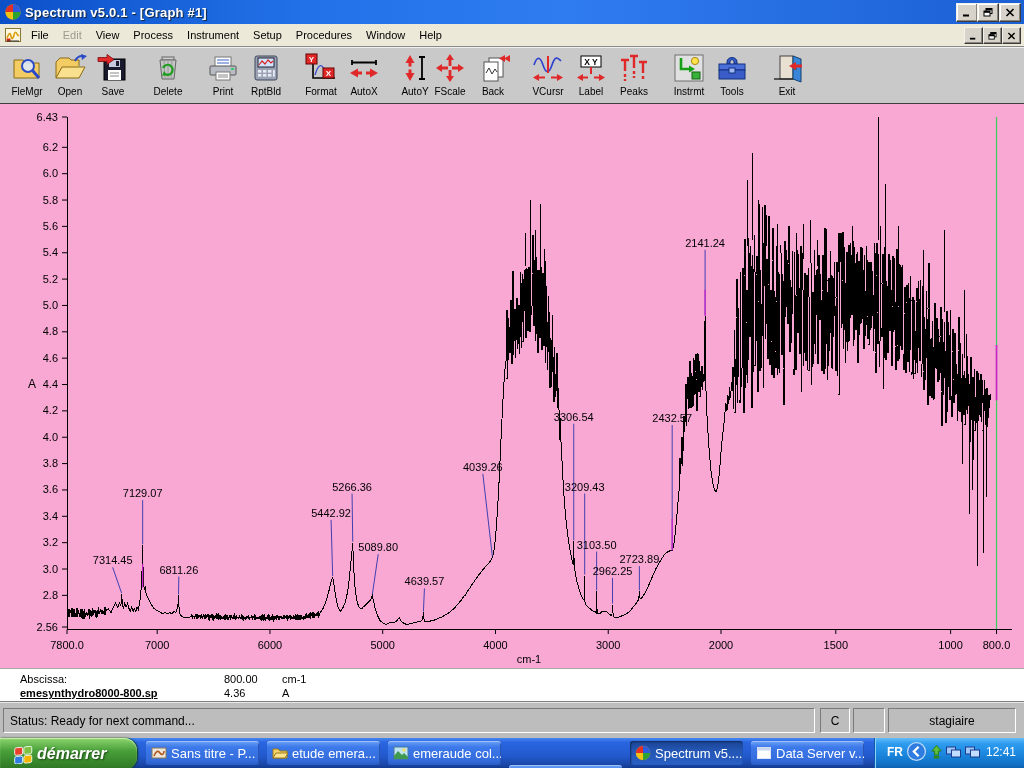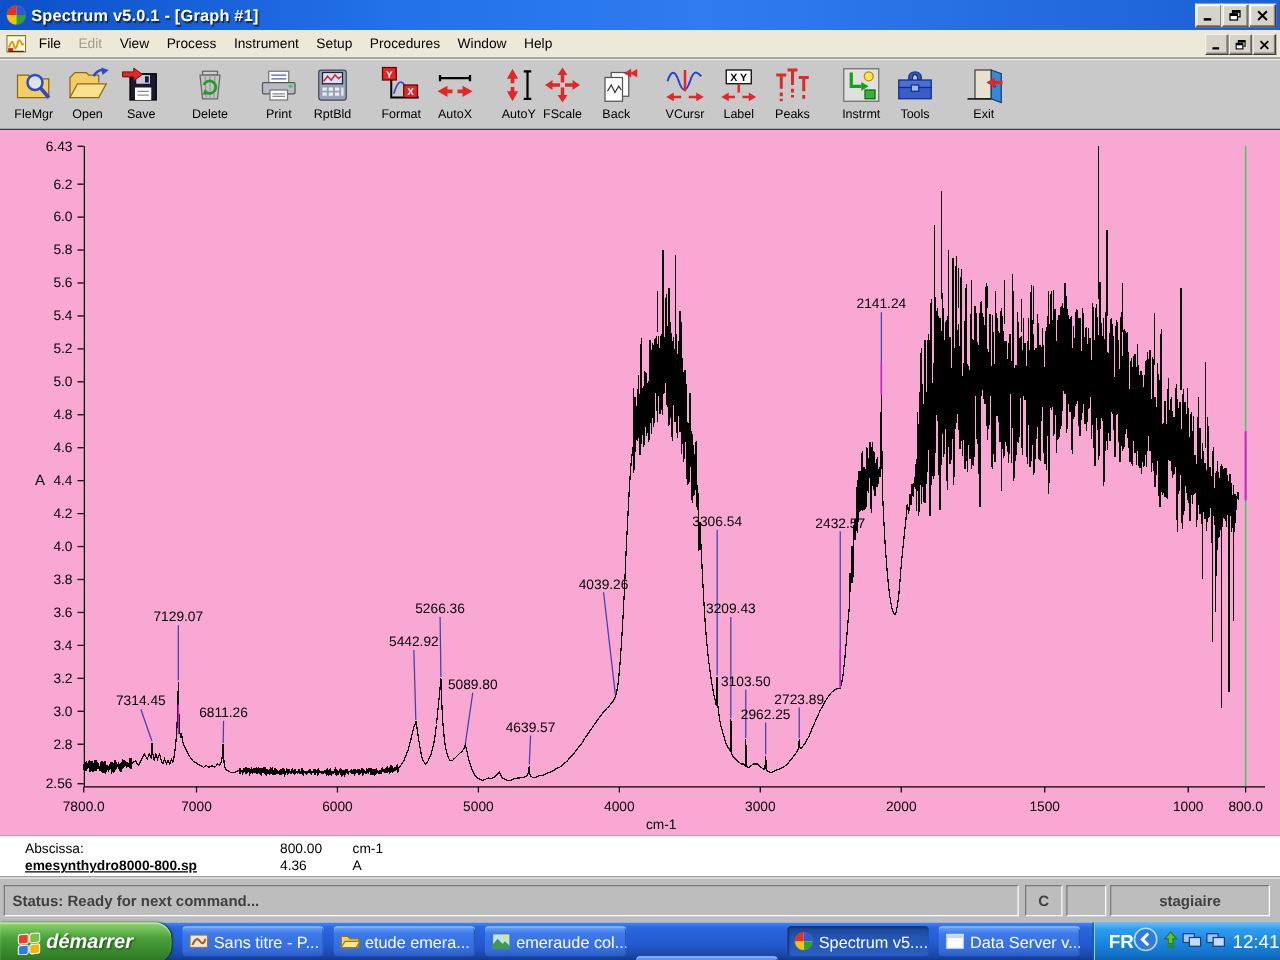--- a/index.html
+++ b/index.html
@@ -18,29 +18,29 @@
 .mbtn svg{width:9px;height:8px}
 .toolbar{position:absolute;left:0;top:46px;width:1024px;height:58px;background:#c9c9c9;border-top:1px solid #8a8a8a;border-bottom:1px solid #3f3f3f;box-shadow:inset 0 1px 0 #efefef;box-sizing:border-box}
 .tbtn{position:absolute;top:2px;width:42px;height:53px;display:flex;flex-direction:column;align-items:center;color:#000}
 .ticon{height:37px;display:flex;align-items:center}
 .ticon svg{width:34px;height:30px}
 .tlabel{font-size:10px;line-height:11px}
 .chart{position:absolute;left:0;top:104px;width:1024px;height:564px;background:#f9a8d4}
 .abpanel{position:absolute;left:0;top:668px;width:1024px;height:34px;background:#fff;border-top:1px solid #a8a8a8;border-bottom:1px solid #808080;box-sizing:border-box;font-size:11px;color:#000}
 .abpanel span{position:absolute;white-space:nowrap}
 .statusbar{position:absolute;left:0;top:702px;width:1024px;height:36px;background:#bdbdbd;border-top:1px solid #e8e8e8;box-sizing:border-box}
-.sbox{position:absolute;top:5px;height:25px;border:1px solid;border-color:#7a7a7a #fff #fff #7a7a7a;box-sizing:border-box;font-size:12px;font-weight:bold;color:#404040;display:flex;align-items:center}
+.sbox{position:absolute;top:5px;height:25px;border:1px solid;border-color:#7a7a7a #fff #fff #7a7a7a;box-sizing:border-box;font-size:12px;font-weight:normal;color:#000000;display:flex;align-items:center}
 .taskbar{position:absolute;left:0;top:738px;width:1024px;height:30px;background:linear-gradient(180deg,#4687f2 0%,#2a66e0 14%,#2259cd 60%,#1b47a8 88%,#123a90 100%)}
 .startbtn{position:absolute;left:0;top:0;width:137px;height:32px;border-radius:0 13px 13px 0;background:linear-gradient(180deg,#8ed56f 0%,#49a03a 40%,#38872c 75%,#2d7423 100%);box-shadow:inset 0 1px 1px #c6f0a8,1px 0 2px #123a10;display:flex;align-items:center;color:#fff;font-size:16px;font-weight:bold;font-style:italic;text-shadow:1px 1px 2px #1c4a14}
 .startbtn svg{width:22px;height:20px;margin:0 3px 0 12px}
 .taskbtn{position:absolute;top:3px;width:113px;height:24px;border-radius:3px;background:linear-gradient(180deg,#6fa3f5 0%,#3c79ea 25%,#346cdc 80%,#2a5cc4 100%);box-shadow:inset 0 1px 0 #9dc0fa,inset -1px 0 0 #2a55b0;display:flex;align-items:center;color:#fff;font-size:13px;white-space:nowrap;overflow:hidden}
 .taskbtn.active{background:linear-gradient(180deg,#1c4494 0%,#2356b4 40%,#2a60c4 100%);box-shadow:inset 1px 1px 2px #112a60}
 .taskbtn svg{width:16px;height:16px;margin:0 4px 0 5px;flex:none}
 .tray{position:absolute;left:874px;top:0;width:150px;height:30px;background:linear-gradient(180deg,#64bdf8 0%,#2e9df0 18%,#1a86dc 55%,#1272c8 85%,#0e62b0 100%);border-left:1px solid #1058a8;box-shadow:inset 1px 0 0 #8ed0fa}
-.tray span{position:absolute;color:#fff;font-size:15px}
+.tray span{position:absolute;color:#fff;font-size:12px}
 .trayicon{position:absolute}
 </style>
 </head>
 <body>
 
 <div class="titlebar">
   <span class="appicon"><svg viewBox="0 0 16 16">
         <circle cx="8" cy="8" r="7.5" fill="#fff" stroke="#667"></circle>
         <path d="M8 8L8 .5A7.5 7.5 0 0 1 15.5 8Z" fill="#2a5adf"></path>
         <path d="M8 8L15.5 8A7.5 7.5 0 0 1 8 15.5Z" fill="#2fa32f"></path>

